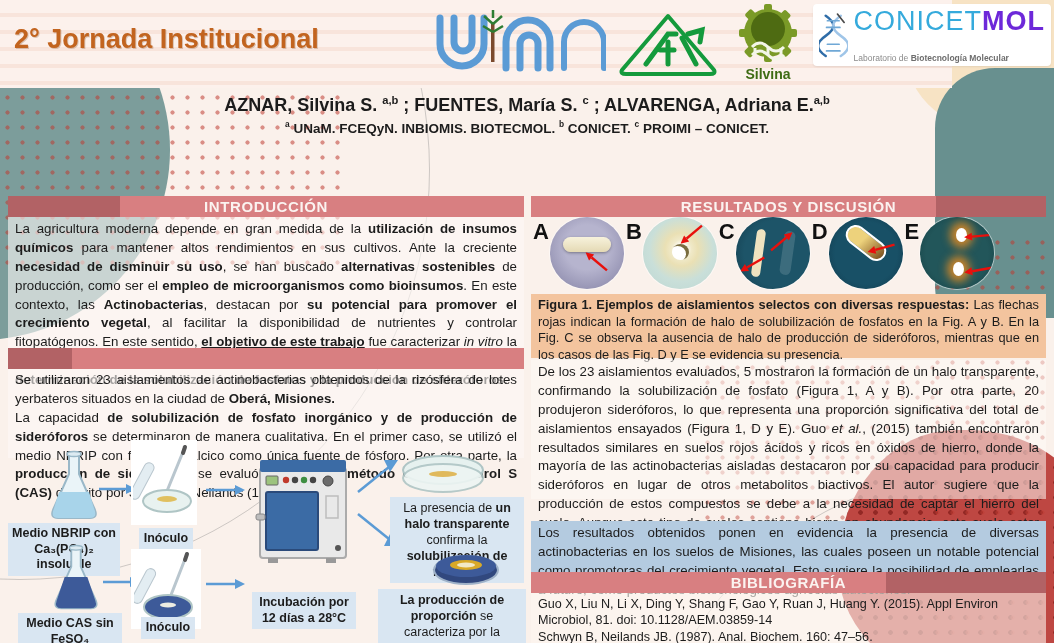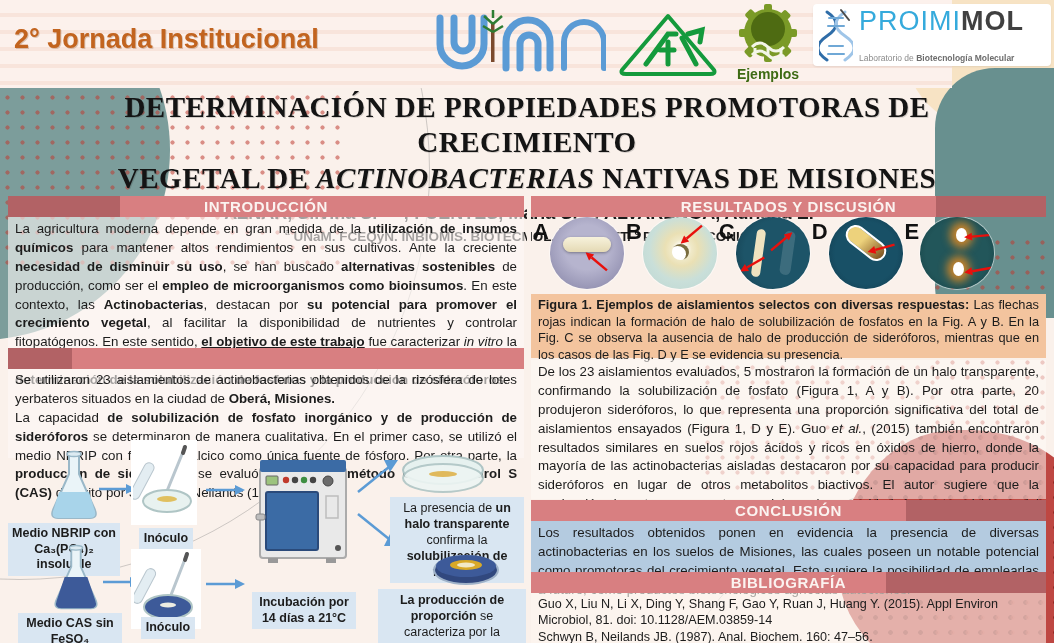--- a/index.html
+++ b/index.html
@@ -29,21 +29,21 @@
   .banner{position:absolute;left:0;top:0;width:952px;height:88px;z-index:1;
           background:repeating-linear-gradient(to bottom,#FCF1EC 0 13px,#F8E4DB 13px 17px);}
   .event-title{position:absolute;left:14px;top:24px;font-size:27px;font-weight:bold;color:#C2641F;
                text-shadow:1px 1px 0 rgba(120,60,10,0.25);}
   .logo{position:absolute;}
   .biotec-card{left:813px;top:4px;width:238px;height:62px;background:#fff;border-radius:4px;
                display:flex;align-items:center;padding:4px 6px;box-shadow:0 1px 2px rgba(0,0,0,0.08);}
   .bt-text{line-height:1;}
   .bt-name{font-size:27px;letter-spacing:1px;}
   .bt-light{color:#35AADC;font-weight:400;}
-  .bt-bold{color:#404040;font-weight:bold;}
+  .bt-bold{color:#6d28d9;font-weight:bold;}
   .bt-sub{font-size:8.5px;color:#8a8a8a;margin-top:19px;}
   .bt-sub b{color:#6d6d6d;}
   .inbiomis-label{display:block;text-align:center;font-size:14px;font-weight:bold;color:#3E6B14;margin-top:-3px;}
   
   .titleblock{position:absolute;left:20px;top:88px;width:1014px;z-index:1;text-align:center;}
   .main-title{margin:2px 0 0;font-family:"Liberation Serif",serif;font-weight:bold;font-size:29px;
               line-height:1.22;color:#141414;letter-spacing:0.5px;text-shadow:1px 1px 0 rgba(0,0,0,0.15);}
   .authors{margin-top:6px;font-size:18px;font-weight:bold;}
   .affil{margin-top:3px;font-size:13.5px;font-weight:bold;}
   
@@ -164,42 +164,40 @@
         </g>
         <circle cx="46" cy="26" r="17" fill="#4E6B12"></circle>
         <g stroke="#F3F6E8" stroke-width="3" fill="none">
           <path d="M30 44 q8 -8 16 0 q8 8 16 0"></path>
           <path d="M30 52 q8 -8 16 0 q8 8 16 0"></path>
           <path d="M33 45 l0 6"></path>
             <path d="M46 44 l0 8"></path>
             <path d="M59 45 l0 6"></path>
         </g>
       </svg>
-      <span class="inbiomis-label">Ejemplos</span>
+      <span class="inbiomis-label">Silvina</span>
     </div>
 
     <div class="logo biotec-card">
       <svg width="34" height="54" viewBox="0 0 34 54">
         <g fill="none" stroke-linecap="round">
           <path d="M8 4 q18 12 0 24 q-18 12 0 24" stroke="#2F6DA8" stroke-width="3"></path>
           <path d="M26 4 q-18 12 0 24 q18 12 0 24" stroke="#9FC5E8" stroke-width="3"></path>
           <path d="M10 10 h14 M9 18 h16 M10 38 h14 M9 46 h16" stroke="#6FA8D6" stroke-width="2"></path>
           <path d="M22 2 l8 10" stroke="#4A4A4A" stroke-width="2"></path>
         </g>
       </svg>
       <div class="bt-text" style="margin-left:6px;">
-        <div class="bt-name"><span class="bt-light">PROIMI</span><span class="bt-bold">MOL</span></div>
+        <div class="bt-name"><span class="bt-light">CONICET</span><span class="bt-bold">MOL</span></div>
         <div class="bt-sub"><span>Laboratorio de </span><b>Biotecnología Molecular</b></div>
       </div>
     </div>
   </header>
 
   <section class="titleblock">
-    <h1 class="main-title"><span>DETERMINACIÓN DE PROPIEDADES PROMOTORAS DE CRECIMIENTO</span><br>
-      <span>VEGETAL DE </span><em>ACTINOBACTERIAS</em><span> NATIVAS DE MISIONES</span></h1>
     <div class="authors"><span>AZNAR, Silvina S. </span><span class="sup">a,b</span><span>  ; FUENTES, María S. </span><span class="sup">c</span><span> ; ALVARENGA, Adriana E.</span><span class="sup">a,b</span></div>
     <div class="affil"><span class="sup">a</span><span> UNaM. FCEQyN. INBIOMIS. BIOTECMOL. </span><span class="sup">b</span><span> CONICET. </span><span class="sup">c</span><span> PROIMI – CONICET.</span></div>
   </section>
 
   <div class="col-divider"></div>
 
   <div class="bar" style="left:8px;top:196px;width:516px;">
     <span class="cap" style="left:0;width:112px;"></span>
       <span>INTRODUCCIÓN</span>
     </div>
@@ -277,21 +275,21 @@
     <circle cx="54" cy="28" r="3.2" fill="#3E8E41"></circle>
       <circle cx="63" cy="28" r="3.2" fill="#444"></circle>
     <circle cx="78" cy="29" r="5" fill="#6B6B6B" stroke="#444"></circle>
     <rect x="16" y="40" width="52" height="58" rx="2" fill="#3B6BA5" stroke="#2A4A7A" stroke-width="2"></rect>
     <rect x="6" y="62" width="9" height="6" rx="2" fill="#BDBDBD" stroke="#8a8a8a"></rect>
     <rect x="76" y="44" width="12" height="22" fill="none" stroke="#BDBDBD" stroke-width="1.5"></rect>
     <circle cx="88" cy="96" r="3" fill="#555"></circle>
     <rect x="18" y="106" width="10" height="5" fill="#999"></rect>
       <rect x="76" y="106" width="10" height="5" fill="#999"></rect>
   </svg>
-  <div class="flow-label" style="left:252px;top:592px;width:104px;">Incubación por 14 días a 21°C</div>
+  <div class="flow-label" style="left:252px;top:592px;width:104px;">Incubación por 12 días a 28°C</div>
 
   <svg class="svg-abs" style="left:356px;top:458px;" width="44" height="36" viewBox="0 0 44 36">
     <line x1="2" y1="34" x2="33" y2="9" stroke="#5B9BD5" stroke-width="2.5"></line>
       <polygon points="28,2 42,2 34,14" fill="#5B9BD5"></polygon>
     </svg>
   <svg class="svg-abs" style="left:356px;top:512px;" width="44" height="36" viewBox="0 0 44 36">
     <line x1="2" y1="2" x2="33" y2="27" stroke="#5B9BD5" stroke-width="2.5"></line>
       <polygon points="28,34 42,34 34,22" fill="#5B9BD5"></polygon>
     </svg>
 
@@ -375,24 +373,20 @@
             <polygon points="22,1 30,5 22,9" fill="#E8100C"></polygon>
           </svg>
       </div>
     </div>
   </div>
 
   <div class="textblock" style="left:531px;top:294px;width:515px;height:64px;background:#F3C49E;font-size:12.8px;line-height:1.3;"><span class="b">Figura 1. Ejemplos de aislamientos selectos con diversas respuestas:</span><span> Las flechas rojas indican la formación de halo de solubilización de fosfatos en la Fig. A y B. En la Fig. C se observa la ausencia de halo de producción de sideróforos, mientras que en los casos de las Fig. D y E se evidencia su presencia.</span></div>
 
   <div class="textblock" style="left:531px;top:360px;width:515px;height:139px;background:rgba(253,249,246,0.55);"><span>De los 23 aislamientos evaluados, 5 mostraron la formación de un halo transparente, confirmando la solubilización de fosfato (Figura 1, A y B). Por otra parte, 20 produjeron sideróforos, lo que representa una proporción significativa del total de aislamientos ensayados (Figura 1, D y E). Guo </span><span class="i">et al.</span><span>, (2015) también encontraron resultados similares en suelos rojos ácidos y ricos en óxidos de hierro, donde la mayoría de las actinobacterias aisladas destacaron por su capacidad para producir sideróforos en lugar de otros metabolitos biactivos. El autor sugiere que la producción de estos compuestos se debe a la necesidad de captar el hierro del suelo. Aunque este tipo de suelos contiene hierro en abundancia, este suele estar en forma insoluble (Fe⁺³) en ambientes aeróbicos.</span></div>
 
-  <div class="bar" style="left:531px;top:500px;width:515px;">
-    <span class="cap" style="right:0;width:140px;"></span>
-      <span>CONCLUSIÓN</span>
-    </div>
   <div class="textblock" style="left:531px;top:521px;width:515px;height:51px;background:#B4CBE0;">Los resultados obtenidos ponen en evidencia la presencia de diversas actinobacterias en los suelos de Misiones, las cuales poseen un notable potencial como promotoras del crecimiento vegetal. Esto sugiere la posibilidad de emplearlas a futuro, como productos biotecnológicos agrícolas autóctonos.</div>
 
   <div class="bar" style="left:531px;top:572px;width:515px;">
     <span class="cap" style="right:0;width:160px;"></span>
       <span>BIBLIOGRAFÍA</span>
     </div>
   <div class="textblock" style="left:531px;top:593px;width:515px;height:64px;background:rgba(253,246,240,0.6);font-size:12.6px;line-height:1.3;text-align:left;">
     <div>Guo X, Liu N, Li X, Ding Y, Shang F, Gao Y, Ruan J, Huang Y. (2015). Appl Environ Microbiol, 81. doi: 10.1128/AEM.03859-14</div>
     <div>Schwyn B, Neilands JB. (1987). Anal. Biochem. 160: 47–56.</div>
   </div>

